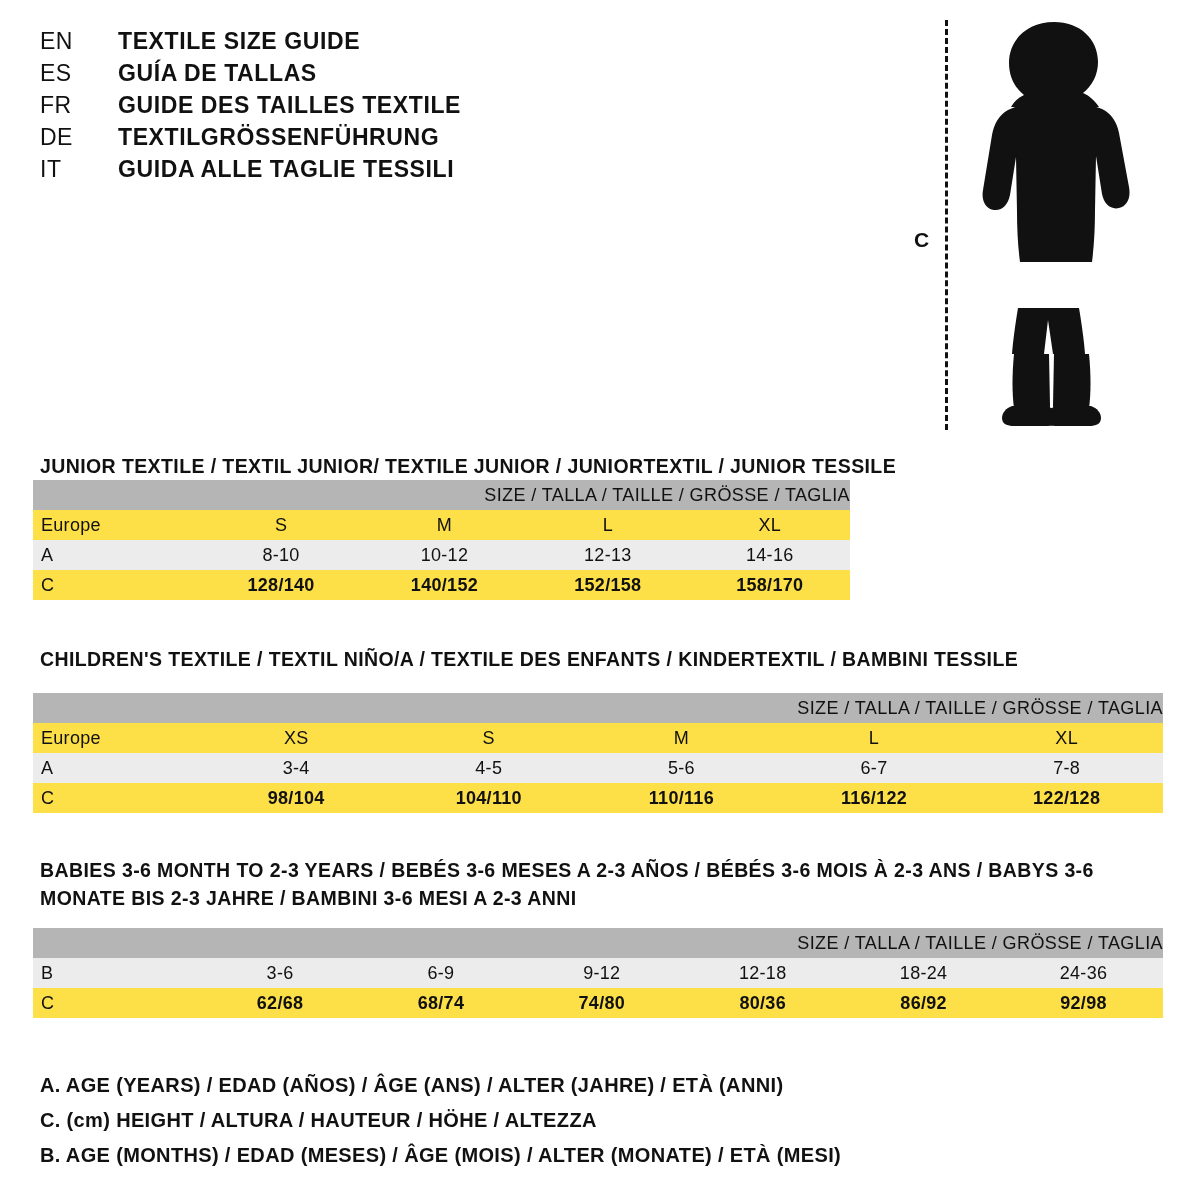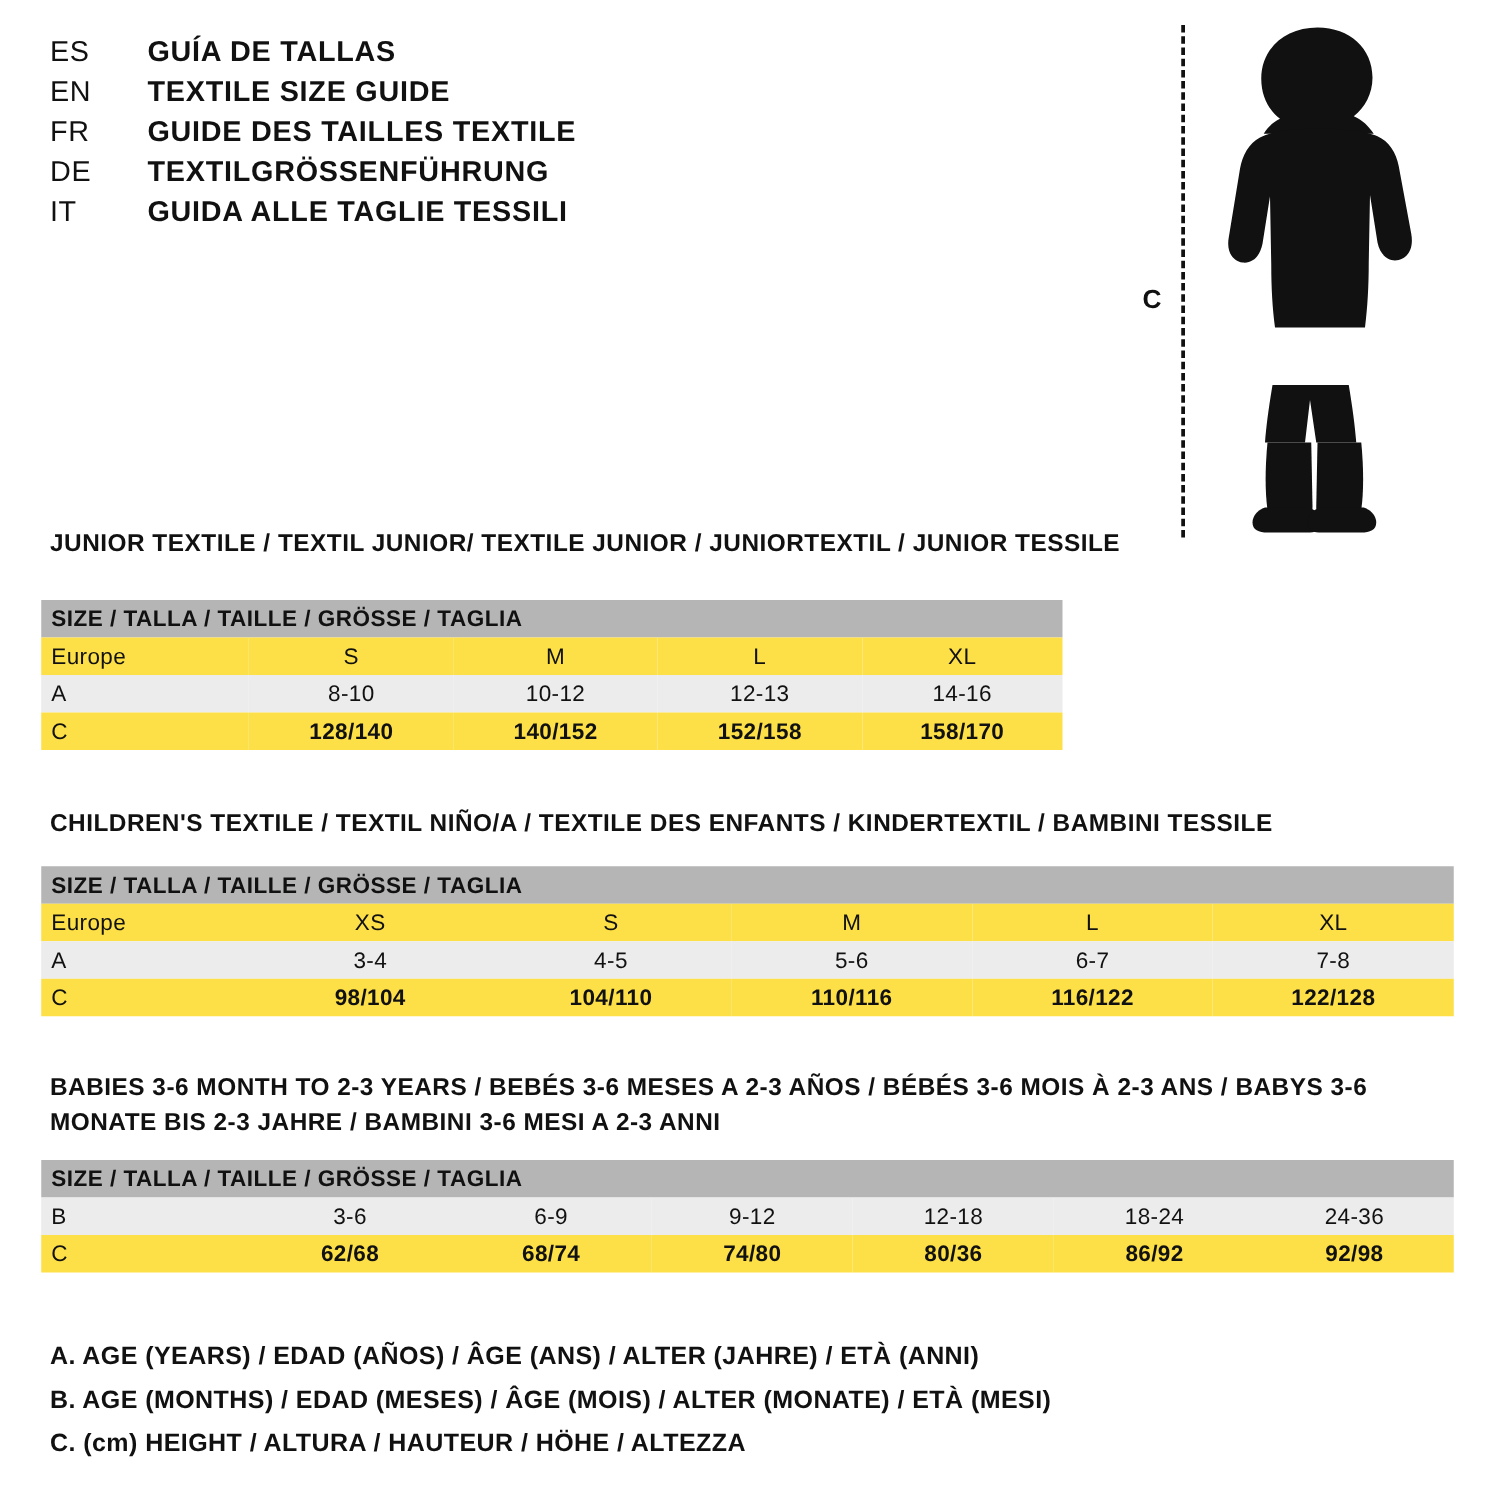--- a/index.html
+++ b/index.html
@@ -89,24 +89,25 @@
     font-size: 18px;
     color: #111;
   }
   table.size-table td {
     padding: 0;
     height: 30px;
     vertical-align: middle;
   }
   .band {
     background: #b5b5b5;
-    font-weight: bold;
+    font-weight: normal;
     letter-spacing: 0.4px;
     padding-left: 8px !important;
     height: 28px;
+    text-align: right;
   }
   .row-light { background: #fde047; }
   .row-grey  { background: #ececec; }
   .cell-label {
     padding-left: 8px !important;
     text-align: left;
     letter-spacing: 0.3px;
   }
   .cell-val {
     text-align: center;
@@ -125,26 +126,26 @@
     color: #111;
     line-height: 1.75;
   }
   .legend div { white-space: nowrap; }
 </style>
 </head>
 <body>
 
 <div class="header">
   <div class="hdr-row">
+    <div class="hdr-lang">EN</div>
+    <div class="hdr-text">TEXTILE SIZE GUIDE</div>
+  </div>
+  <div class="hdr-row">
     <div class="hdr-lang">ES</div>
     <div class="hdr-text">GUÍA DE TALLAS</div>
-  </div>
-  <div class="hdr-row">
-    <div class="hdr-lang">EN</div>
-    <div class="hdr-text">TEXTILE SIZE GUIDE</div>
   </div>
   <div class="hdr-row">
     <div class="hdr-lang">FR</div>
     <div class="hdr-text">GUIDE DES TAILLES TEXTILE</div>
   </div>
   <div class="hdr-row">
     <div class="hdr-lang">DE</div>
     <div class="hdr-text">TEXTILGRÖSSENFÜHRUNG</div>
   </div>
   <div class="hdr-row">
@@ -168,21 +169,21 @@
 
         <path d="M64 336 c-2 20 -2 40 0 54 3 14 12 18 22 17 9 -1 14 -8 14 -20 l-1 -51 Z"></path>
         <path d="M104 336 l-1 51 c0 12 5 19 14 20 10 1 19 -3 22 -17 2 -14 2 -34 0 -54 Z"></path>
         <path d="M62 388 c-6 2 -10 7 -10 12 0 6 5 8 12 8 h34 c6 0 9 -3 9 -8 0 -5 -4 -10 -10 -12 Z"></path>
         <path d="M106 388 c-6 2 -10 7 -10 12 0 5 3 8 9 8 h34 c7 0 12 -2 12 -8 0 -5 -4 -10 -10 -12 Z"></path>
       </g>
     </svg>
   </div>
 </div>
 
-<div class="section-title" style="top:421px;">JUNIOR TEXTILE / TEXTIL JUNIOR/ TEXTILE JUNIOR / JUNIORTEXTIL / JUNIOR TESSILE</div>
+<div class="section-title" style="top:452px;">JUNIOR TEXTILE / TEXTIL JUNIOR/ TEXTILE JUNIOR / JUNIORTEXTIL / JUNIOR TESSILE</div>
 
 <table class="size-table" style="top:480px; left:33px; width:817px;">
   <tbody>
       <tr>
     <td class="band" colspan="5">SIZE / TALLA / TAILLE / GRÖSSE / TAGLIA</td>
   </tr>
   <tr class="row-light">
     <td class="cell-label" style="width:160px;">Europe</td>
     <td class="cell-val" style="width:165px;">S</td>
     <td class="cell-val" style="width:165px;">M</td>
@@ -263,15 +264,15 @@
     <td class="cell-val bold">74/80</td>
     <td class="cell-val bold">80/36</td>
     <td class="cell-val bold">86/92</td>
     <td class="cell-val bold">92/98</td>
   </tr>
 </tbody>
   </table>
 
 <div class="legend">
   <div>A. AGE (YEARS) / EDAD (AÑOS) / ÂGE (ANS) / ALTER (JAHRE) / ETÀ (ANNI)</div>
+  <div>C. (cm) HEIGHT / ALTURA / HAUTEUR / HÖHE / ALTEZZA</div>
   <div>B. AGE (MONTHS) / EDAD (MESES) / ÂGE (MOIS) / ALTER (MONATE) / ETÀ (MESI)</div>
-  <div>C. (cm) HEIGHT / ALTURA / HAUTEUR / HÖHE / ALTEZZA</div>
 </div>
 
 </body></html>

